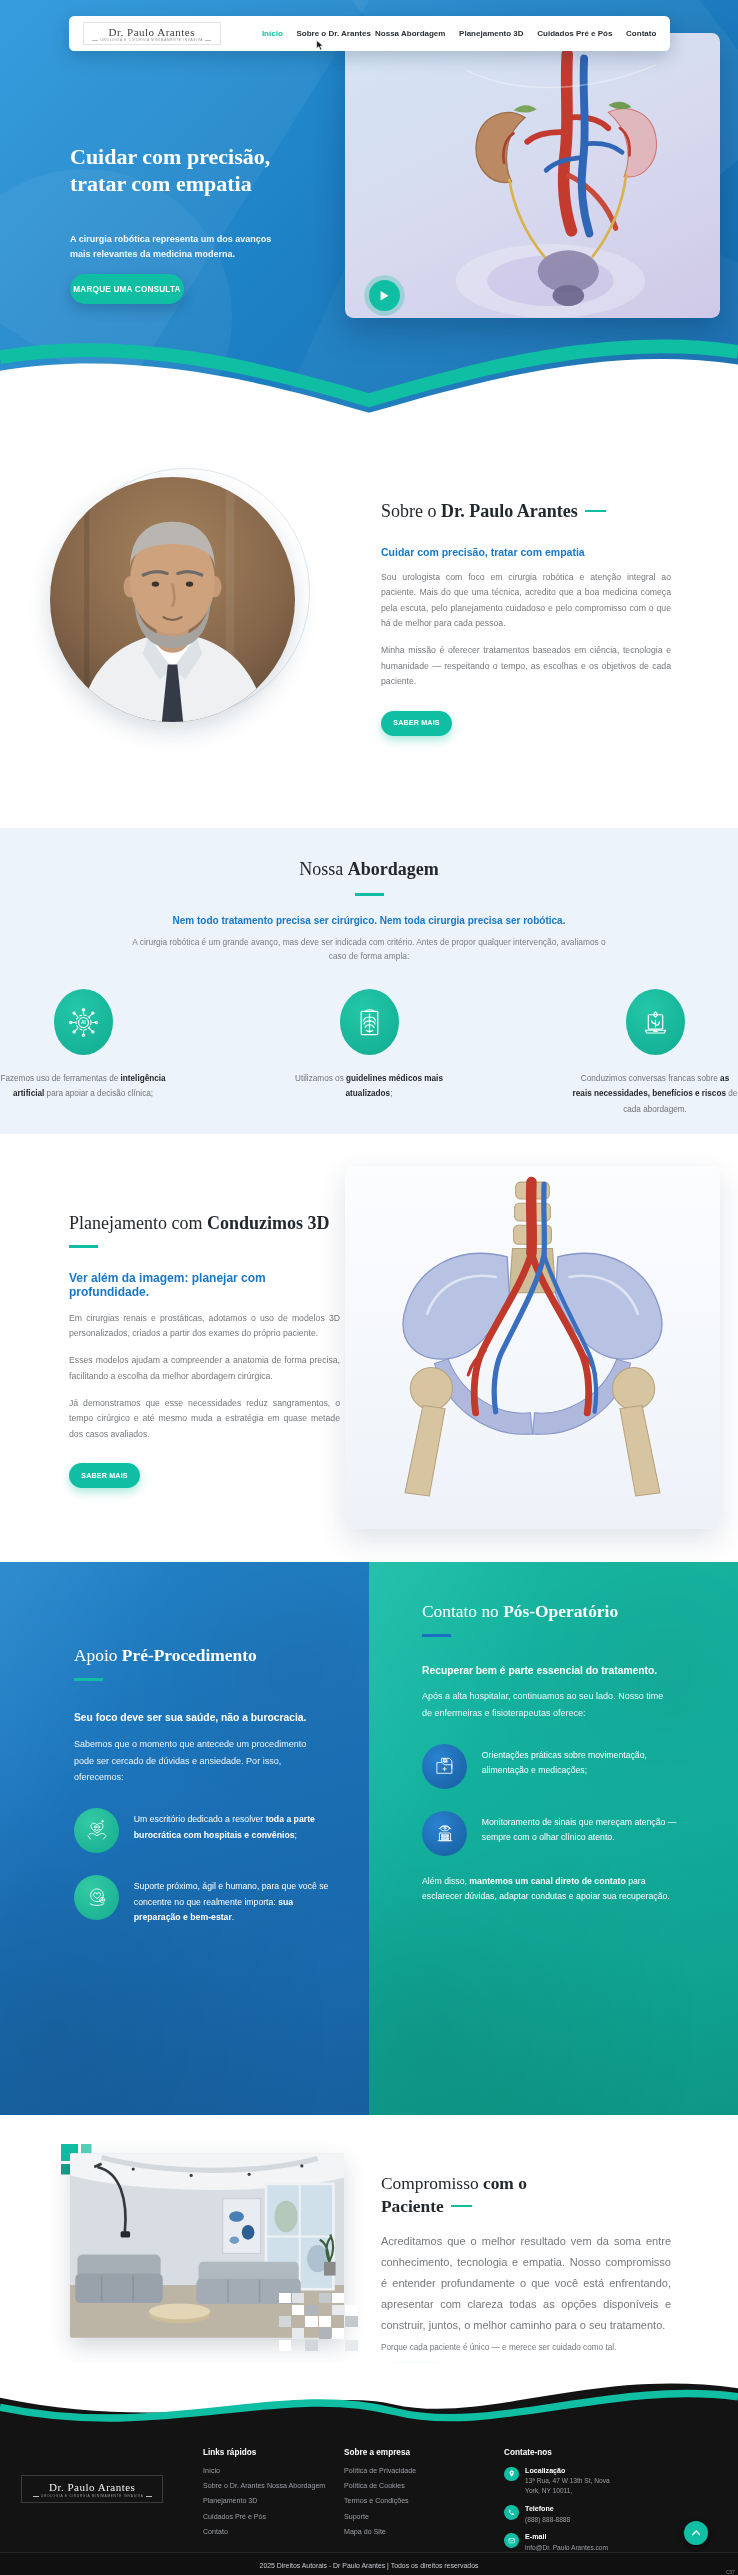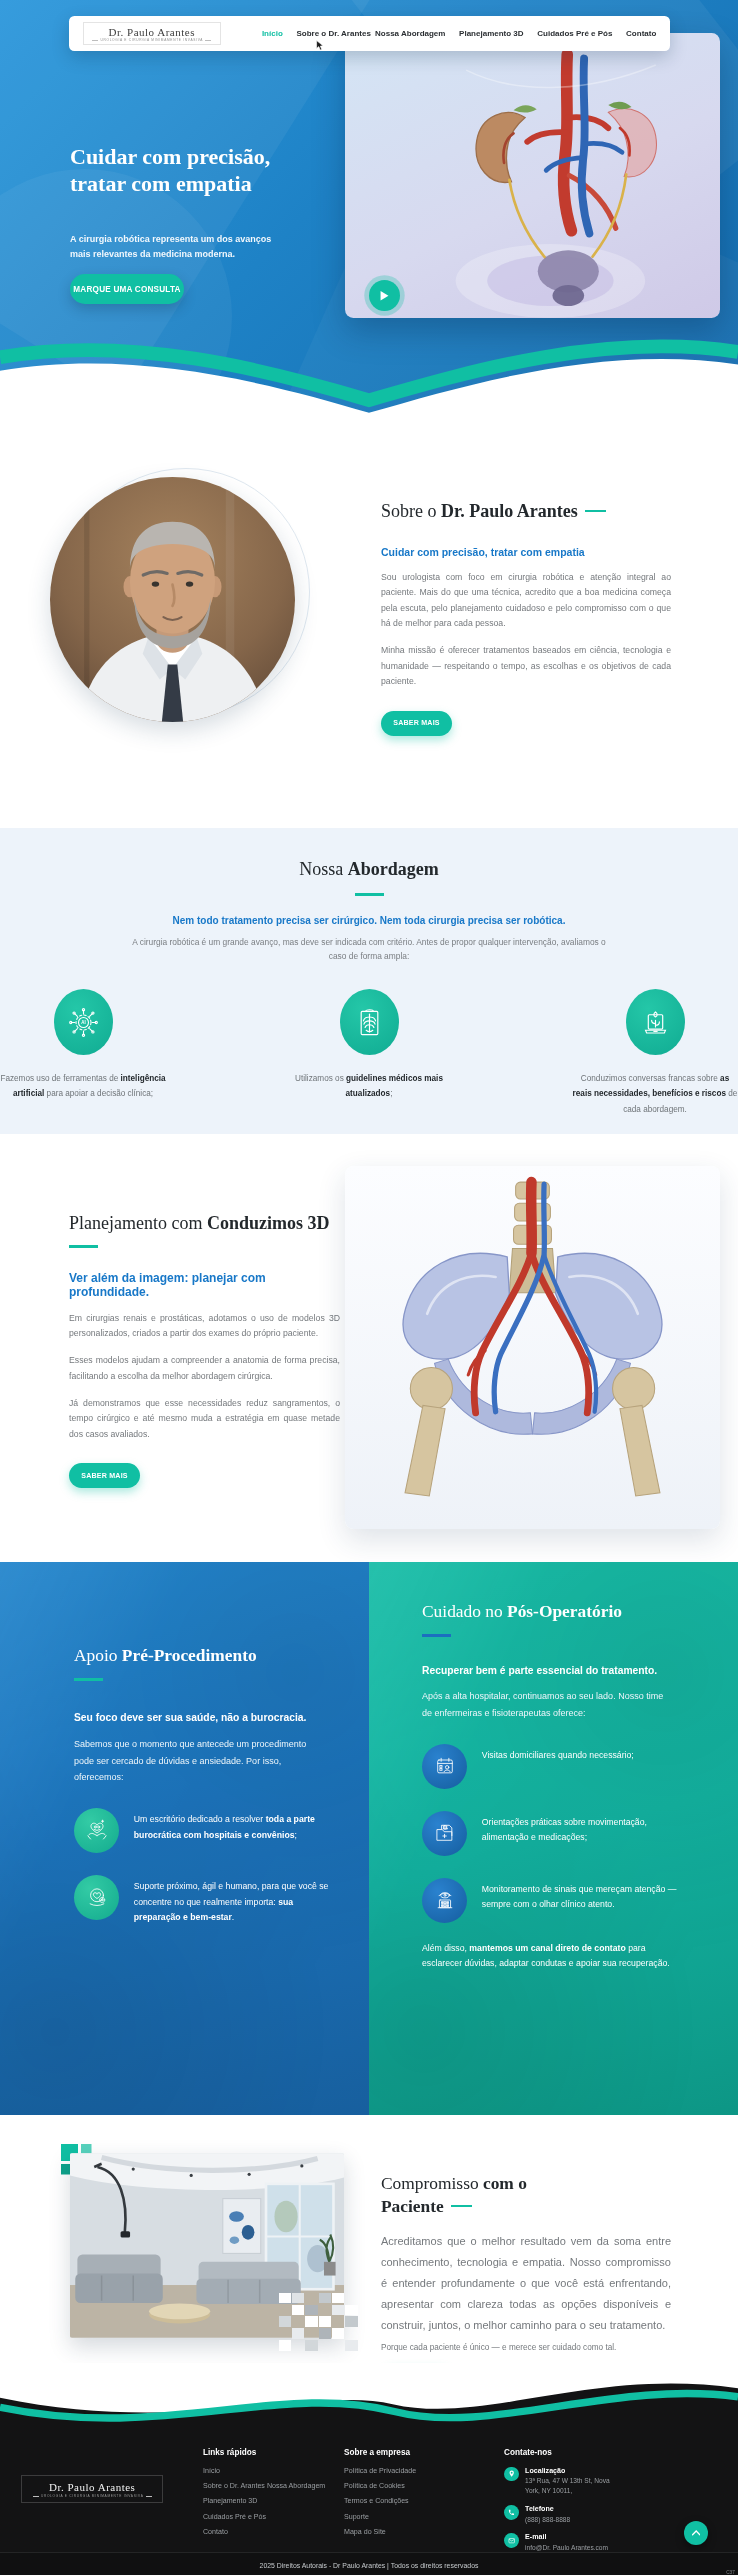--- a/index.html
+++ b/index.html
@@ -427,38 +427,25 @@
             </svg>
           </div>
           <p class="feat-text"><span>Suporte próximo, ágil e humano, para que você se concentre no que realmente importa: </span><b>sua preparação e bem-estar</b><span>.</span></p>
         </div>
       </div>
     </div>
 
     <div class="pos">
       <div class="room-hint"></div>
       <div class="col-inner">
-        <h2 class="col-title"><span>Cuidado no </span><b>Pós-Operatório</b></h2>
+        <h2 class="col-title"><span>Contato no </span><b>Pós-Operatório</b></h2>
         <div class="bar-blue"></div>
         <div class="col-lead">Recuperar bem é parte essencial do tratamento.</div>
         <p class="col-desc">Após a alta hospitalar, continuamos ao seu lado. Nosso time de enfermeiras e fisioterapeutas oferece:</p>
 
-        <div class="feat">
-          <div class="feat-icon blue">
-            <svg width="24" height="24" viewBox="0 0 56 56" stroke="#fff" fill="none" stroke-width="2" stroke-linecap="round">
-              <rect x="11" y="14" width="34" height="30" rx="3"></rect>
-              <path d="M11,22 H45 M19,10 v7 M37,10 v7"></path>
-              <rect x="16" y="27" width="5" height="4"></rect>
-                <rect x="16" y="34" width="5" height="4"></rect>
-              <circle cx="33" cy="31" r="4"></circle>
-              <path d="M26,41 C27,36 39,36 40,41"></path>
-            </svg>
-          </div>
-          <p class="feat-text">Visitas domiciliares quando necessário;</p>
-        </div>
 
         <div class="feat">
           <div class="feat-icon blue">
             <svg width="24" height="24" viewBox="0 0 56 56" stroke="#fff" fill="none" stroke-width="2" stroke-linecap="round">
               <path d="M20,18 V10 h18 l6,6 v18"></path>
               <path d="M24,14 h8 M24,18 h10"></path>
               <rect x="25" y="11" width="7" height="8" rx="1"></rect>
               <path d="M10,20 h12 l4,5 h18 v20 H10 Z"></path>
               <path d="M27,31 v8 M23,35 h8"></path>
             </svg>

